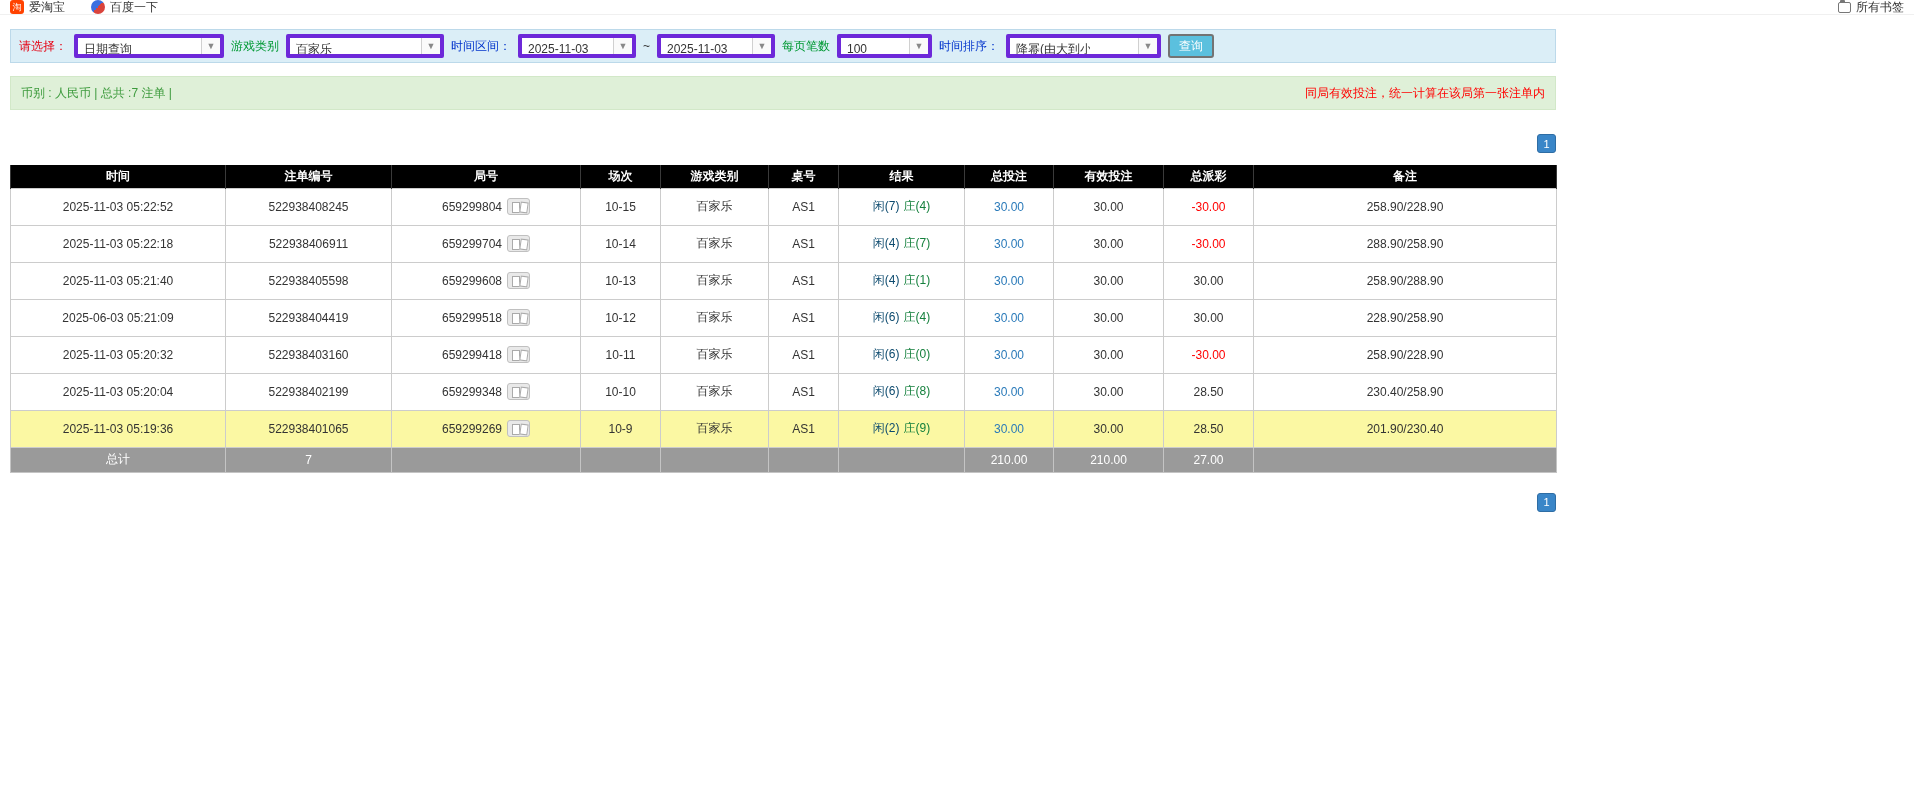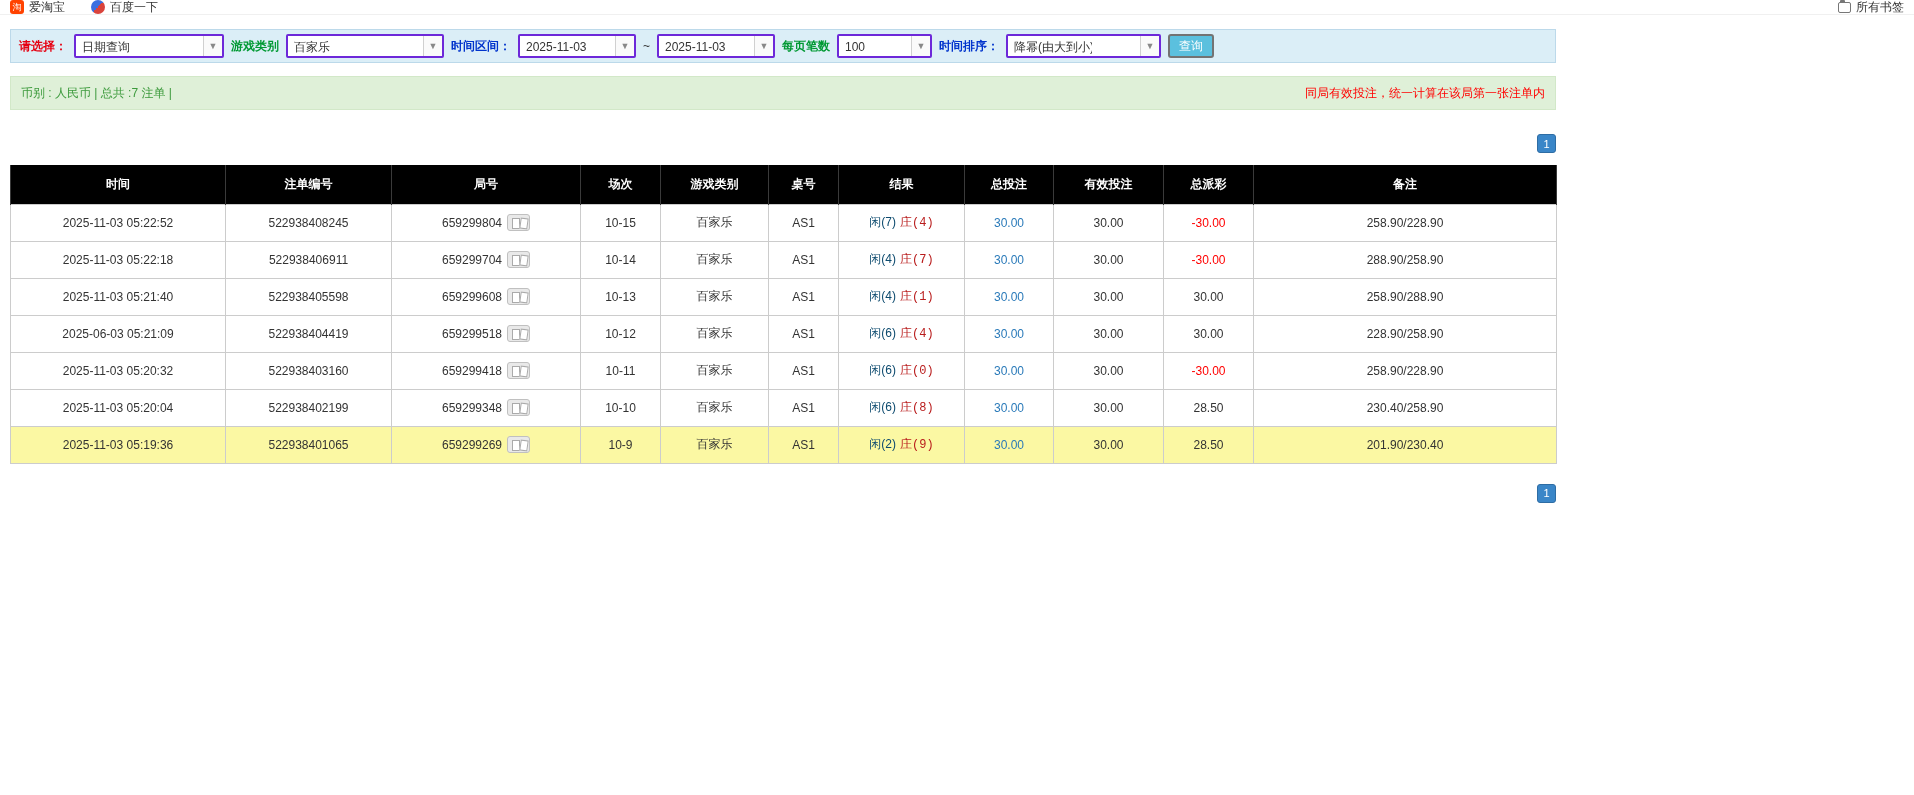--- a/index.html
+++ b/index.html
@@ -14,46 +14,46 @@
   .bm-icon.taobao { background:#ff4200; border-radius:3px; color:#fff; font-size:9px; line-height:14px; }
   .bm-icon.baidu { border-radius:50%; background:linear-gradient(135deg,#3a6fe0 50%,#d9433c 50%); }
   .bm-icon.folder { width:13px; height:11px; border:1px solid #777; border-radius:2px; position:relative; background:#fff; }
   .bm-icon.folder::before { content:""; position:absolute; top:-3px; left:1px; width:5px; height:2px; background:#777; border-radius:1px 1px 0 0; }
 
   
   .content { width:1546px; margin-left:10px; }
   .page-title { margin-top:22px; font-size:15px; color:#222; }
 
   .filter-bar { margin-top:14px; height:34px; background:#dbeef7; border:1px solid #bcd9ea; display:flex; align-items:center; gap:7px; padding:0 8px; white-space:nowrap; }
-  .lbl { font-weight:bold; }
+  .lbl { font-weight:normal; }
   .lbl.red { color:#e60012; }
   .lbl.green { color:#009933; }
   .lbl.blue { color:#0033cc; }
   .tilde { color:#333; }
-  .select { background:#fff; border:2px solid #6d28d9; height:24px; display:flex; align-items:stretch; border-radius:2px; cursor:pointer; }
+  .select { background:#fff; border:4px solid #6d28d9; height:24px; display:flex; align-items:stretch; border-radius:2px; cursor:pointer; }
   .select .val { flex:1; padding:0 6px; line-height:22px; overflow:hidden; }
   .select .arrow { width:19px; border-left:1px solid #d0d0d0; display:flex; align-items:center; justify-content:center; color:#888; font-size:9px; background:#fafafa; }
   .w150 { width:150px; } .w158 { width:158px; } .w118 { width:118px; } .w95 { width:95px; } .w155 { width:155px;gap:48px; }
   .search-btn { background:#5bc0de; border:2px solid #737373; color:#fff; border-radius:3px; height:24px; padding:0 9px; font-size:12px; cursor:pointer; font-family:inherit; }
 
   .summary-bar { margin-top:13px; height:34px; background:#dff0d8; border:1px solid #d2e8c8; display:flex; align-items:center; justify-content:space-between; padding:0 10px; }
   .summary-left { color:#3c9a3c; }
   .summary-right { color:#ff0000; }
 
   .pager { margin-top:24px; display:flex; justify-content:flex-end; }
   .pager.bottom { margin-top:20px; }
   .page-btn { min-width:19px; height:19px; background:#3a86c8; color:#fff; border:1px solid #2e6da4; border-radius:3px; font-size:11px; display:inline-flex; align-items:center; justify-content:center; cursor:pointer; }
 
   table { margin-top:12px; width:1546px; border-collapse:collapse; table-layout:fixed; }
-  th { background:#000; color:#fff; font-size:12px; font-weight:bold; height:39px; border-right:1px solid #3a3a3a; border-left:1px solid #3a3a3a; }
+  th { background:#000; color:#fff; font-size:12px; font-weight:bold; height:23px; border-right:1px solid #3a3a3a; border-left:1px solid #3a3a3a; }
   td { height:37px; text-align:center; border:1px solid #ccc; background:#fff; font-size:12px; color:#333; overflow:hidden; }
   tr.highlight td { background:#fbf8a3;margin-left:20px; }
   tr.summary-row td { background:#9a9a9a; color:#fff; height:25px; border-color:#c4c4c4; }
   .player { color:#0c4a6e; margin-right:4px;text-align:right; }
-  .banker { color:#b91c1c;font-family:Liberation Mono, monospace; }
+  .banker { color:#15803d; }
   .bet-link { color:#2a7ab9; cursor:pointer; text-decoration:none; }
   .payout.neg { color:#ff0000; }
   .round-icon { display:inline-block; width:23px; height:17px; background:#e9e9e9; border:1px solid #c0c0c0; border-radius:3px; margin-left:5px; vertical-align:-4px; position:relative; cursor:pointer; }
   .round-icon::before { content:""; position:absolute; left:4px; top:3px; width:6px; height:9px; background:#fff; border:1px solid #aaa; }
   .round-icon::after { content:""; position:absolute; left:12px; top:3px; width:6px; height:9px; background:#fff; border:1px solid #aaa; transform:rotate(8deg); }
 </style>
 </head>
 <body>
 
 <div class="bookmarks-bar">
@@ -268,20 +268,33 @@
     <td>百家乐</td>
     <td>AS1</td>
     <td>
       <span class="player">闲(2)</span><span class="banker">庄(9)</span>
     </td>
     <td><a class="bet-link">30.00</a></td>
     <td>30.00</td>
     <td class="payout">28.50</td>
     <td>201.90/230.40</td>
   </tr>
+        <tr class="summary-row">
+    <td>总计</td>
+    <td>7</td>
+    <td></td>
+    <td></td>
+    <td></td>
+    <td></td>
+    <td></td>
+    <td>210.00</td>
+    <td>210.00</td>
+    <td>27.00</td>
+    <td></td>
+  </tr>
       </tbody>
   </table>
 
   <div class="pager bottom">
     <span class="page-btn">1</span>
   </div>
 
 </div>
 
 </body></html>

